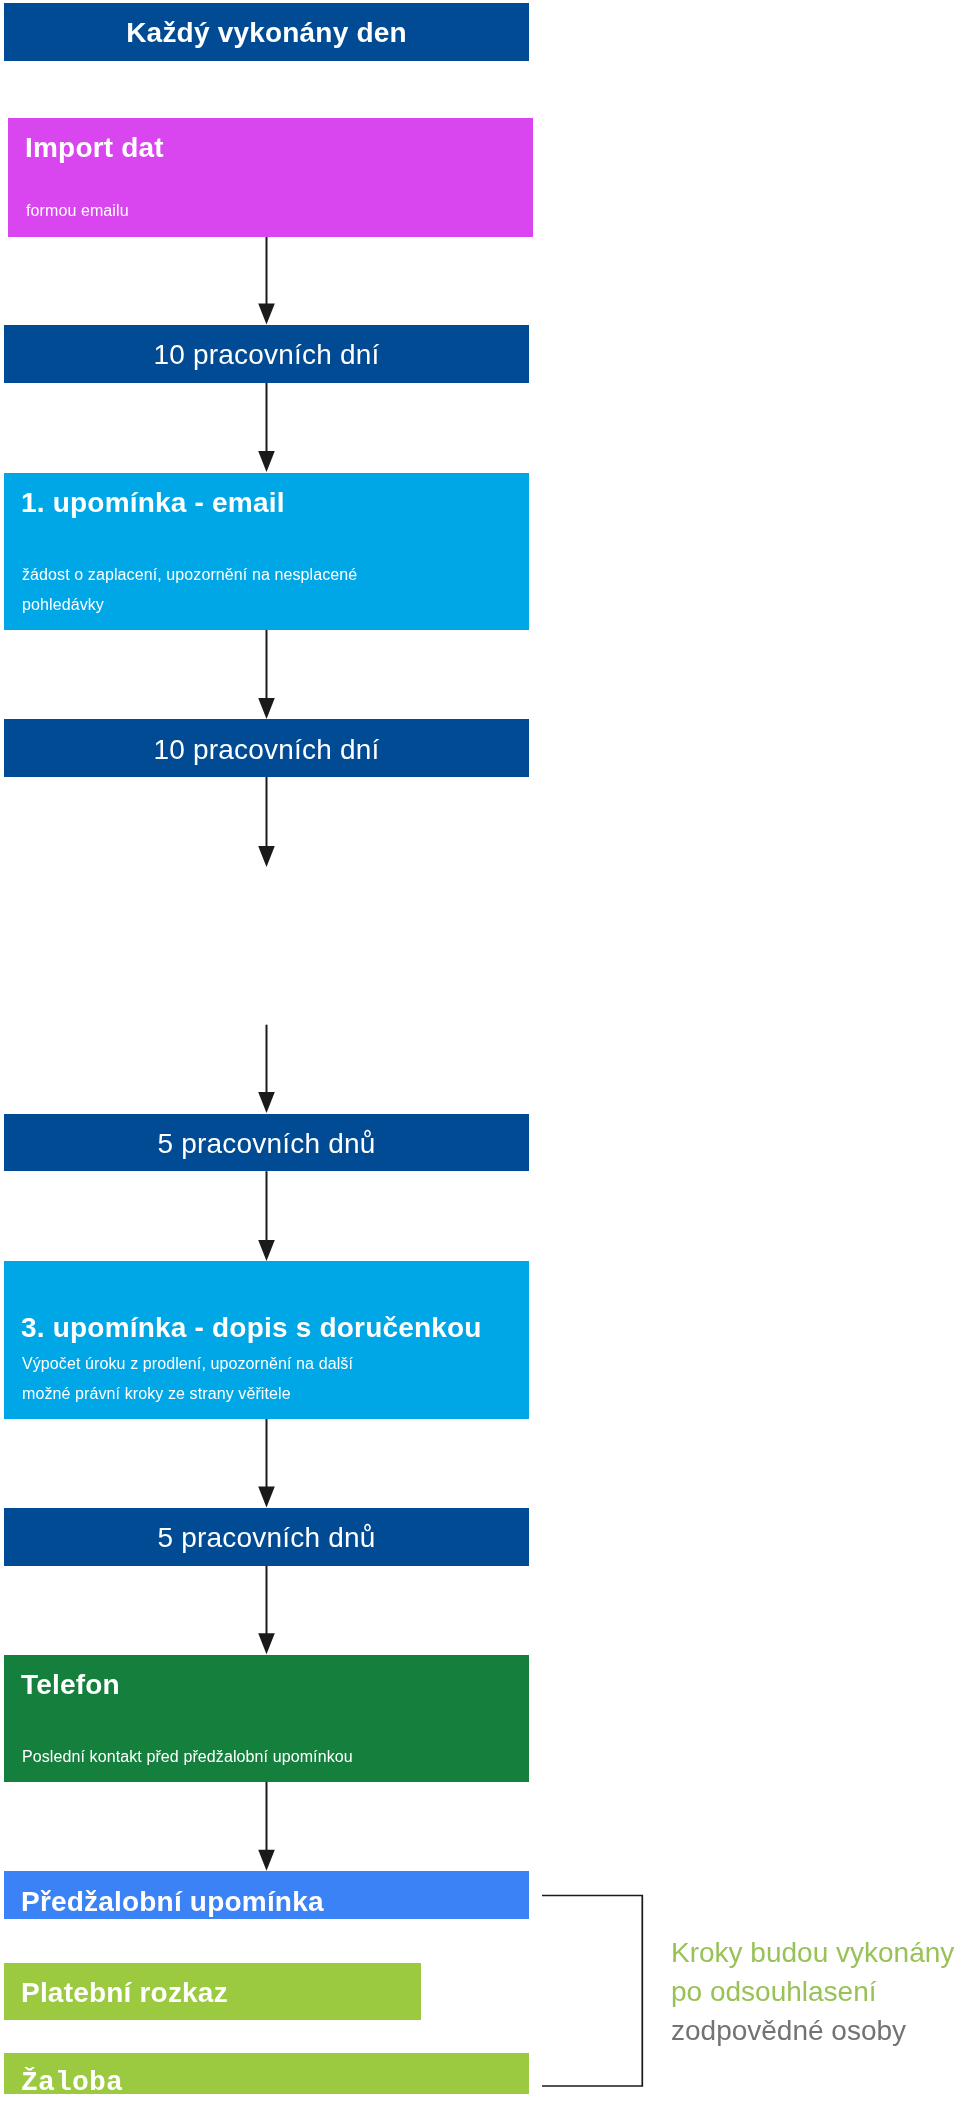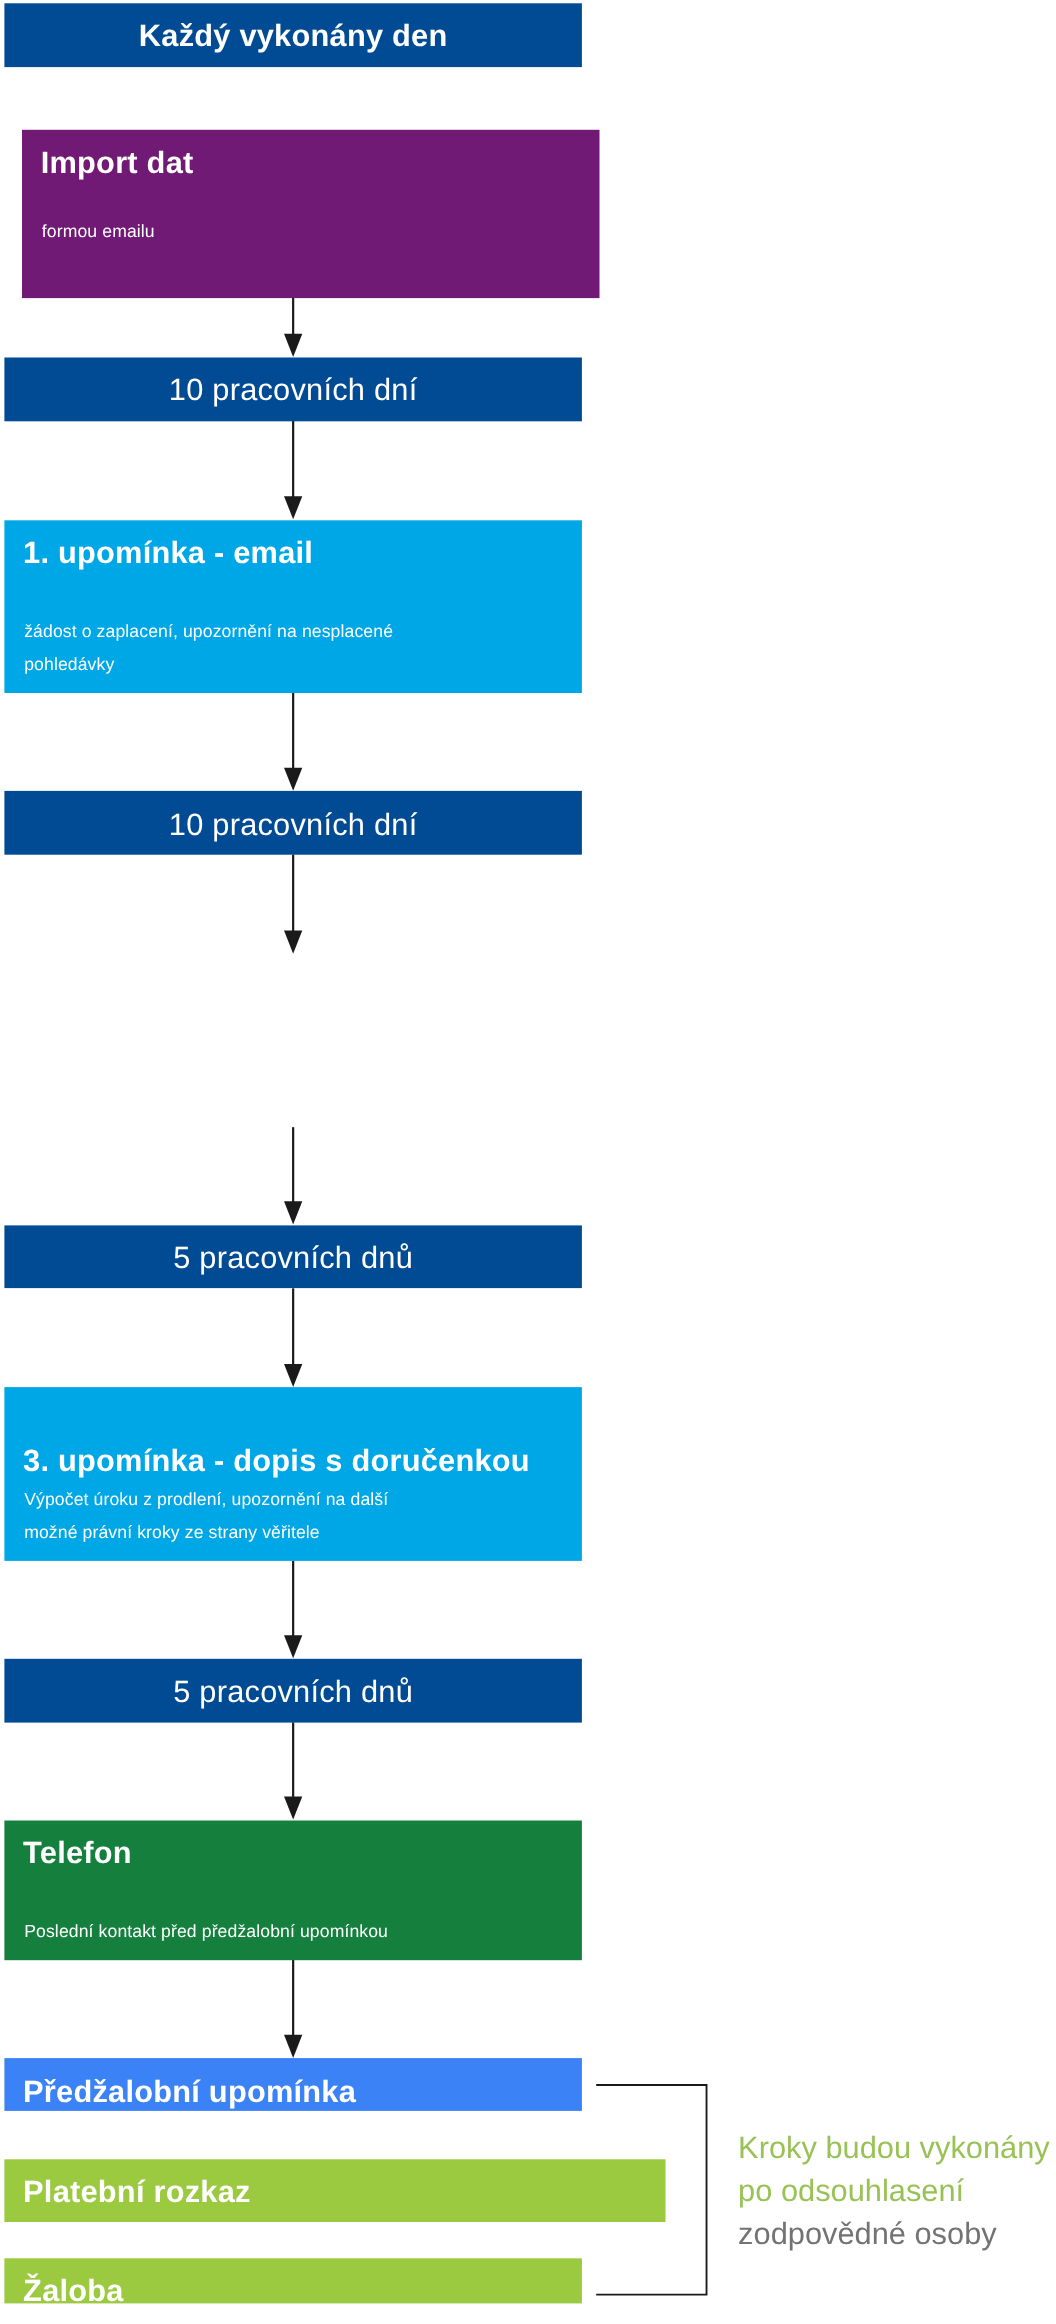--- a/index.html
+++ b/index.html
@@ -58,21 +58,21 @@
     <g class="edge">
       <line x1="266.5" y1="1781.6" x2="266.5" y2="1850.8" stroke="#1a1a1a" stroke-width="2"></line>
       <path d="M 258.2 1849.8 L 274.8 1849.8 L 266.5 1870.8 Z" fill="#1a1a1a"></path>
     </g>
     <path id="bracket" d="M 542 1895.5 L 642.3 1895.5 L 642.3 2086 L 542 2086" fill="none" stroke="#1a1a1a" stroke-width="1.7"></path>
   </svg>
 
   <div class="node period bold" style="left: 4px; top: 2.5px; width: 525px; height: 58px; background: rgb(0, 75, 147);">
     <div class="ttl" style="top: 16.3px;">Každý vykonány den</div>
   </div>
-  <div class="node step" style="left: 20px; top: 117.5px; width: 525px; height: 153px; background: #701a75;">
+  <div class="node step" style="left: 8px; top: 117.5px; width: 525px; height: 119px; background: #d946ef;">
     <div class="ttl" style="top: 16.3px;">Import dat</div>
     <div class="sub" style="top: 82.3px;">formou emailu</div>
   </div>
   <div class="node period" style="left: 4px; top: 325px; width: 525px; height: 57.6px; background: rgb(0, 75, 147);">
     <div class="ttl" style="top: 16.3px;">10 pracovních dní</div>
   </div>
   <div class="node step" style="left: 4px; top: 472.6px; width: 525px; height: 157.4px; background: rgb(0, 167, 230); padding-left: 20px;">
     <div class="ttl" style="top: 16.3px;">1. upomínka - email</div>
     <div class="sub" style="top: 91.4px;">žádost o zaplacení, upozornění na nesplacené</div>
     <div class="sub" style="top: 121.4px;">pohledávky</div>
@@ -91,24 +91,24 @@
   <div class="node period" style="left: 4px; top: 1508px; width: 525px; height: 57.8px; background: rgb(0, 75, 147);">
     <div class="ttl" style="top: 16.3px;">5 pracovních dnů</div>
   </div>
   <div class="node step" style="left: 4px; top: 1654.7px; width: 525px; height: 126.9px; background: #15803d;">
     <div class="ttl" style="top: 16.3px;">Telefon</div>
     <div class="sub" style="top: 90.9px;">Poslední kontakt před předžalobní upomínkou</div>
   </div>
   <div class="node legal" style="left: 4px; top: 1871.3px; width: 525px; height: 48px; background: #3b82f6;">
     <div class="ttl" style="top: 16.3px;">Předžalobní upomínka</div>
   </div>
-  <div class="node legal" style="left: 4px; top: 1962.6px; width: 601px; height: 57.6px; background: rgb(155, 201, 63);">
+  <div class="node legal" style="left: 4px; top: 1962.6px; width: 417px; height: 57.6px; background: rgb(155, 201, 63);">
     <div class="ttl" style="top: 16.3px;">Platební rozkaz</div>
   </div>
-  <div class="node legal" style="left: 4px; top: 2052.7px; width: 525px; height: 41px; background: rgb(155, 201, 63);">
+  <div class="node legal" style="left: 4px; top: 2052.7px; width: 525px; height: 41px; background: rgb(155, 201, 63); font-family: Liberation Mono, monospace;">
     <div class="ttl" style="top: 16.3px;">Žaloba</div>
   </div>
 
   <div class="note" style="left: 671px; top: 1939px; color: rgb(152, 194, 86);">Kroky budou vykonány</div>
   <div class="note" style="left: 671px; top: 1977.8px; color: rgb(152, 194, 86);">po odsouhlasení</div>
   <div class="note" style="left: 671px; top: 2016.6px; color: #737373;">zodpovědné osoby</div>
 
 </div>
 
 </body></html>

